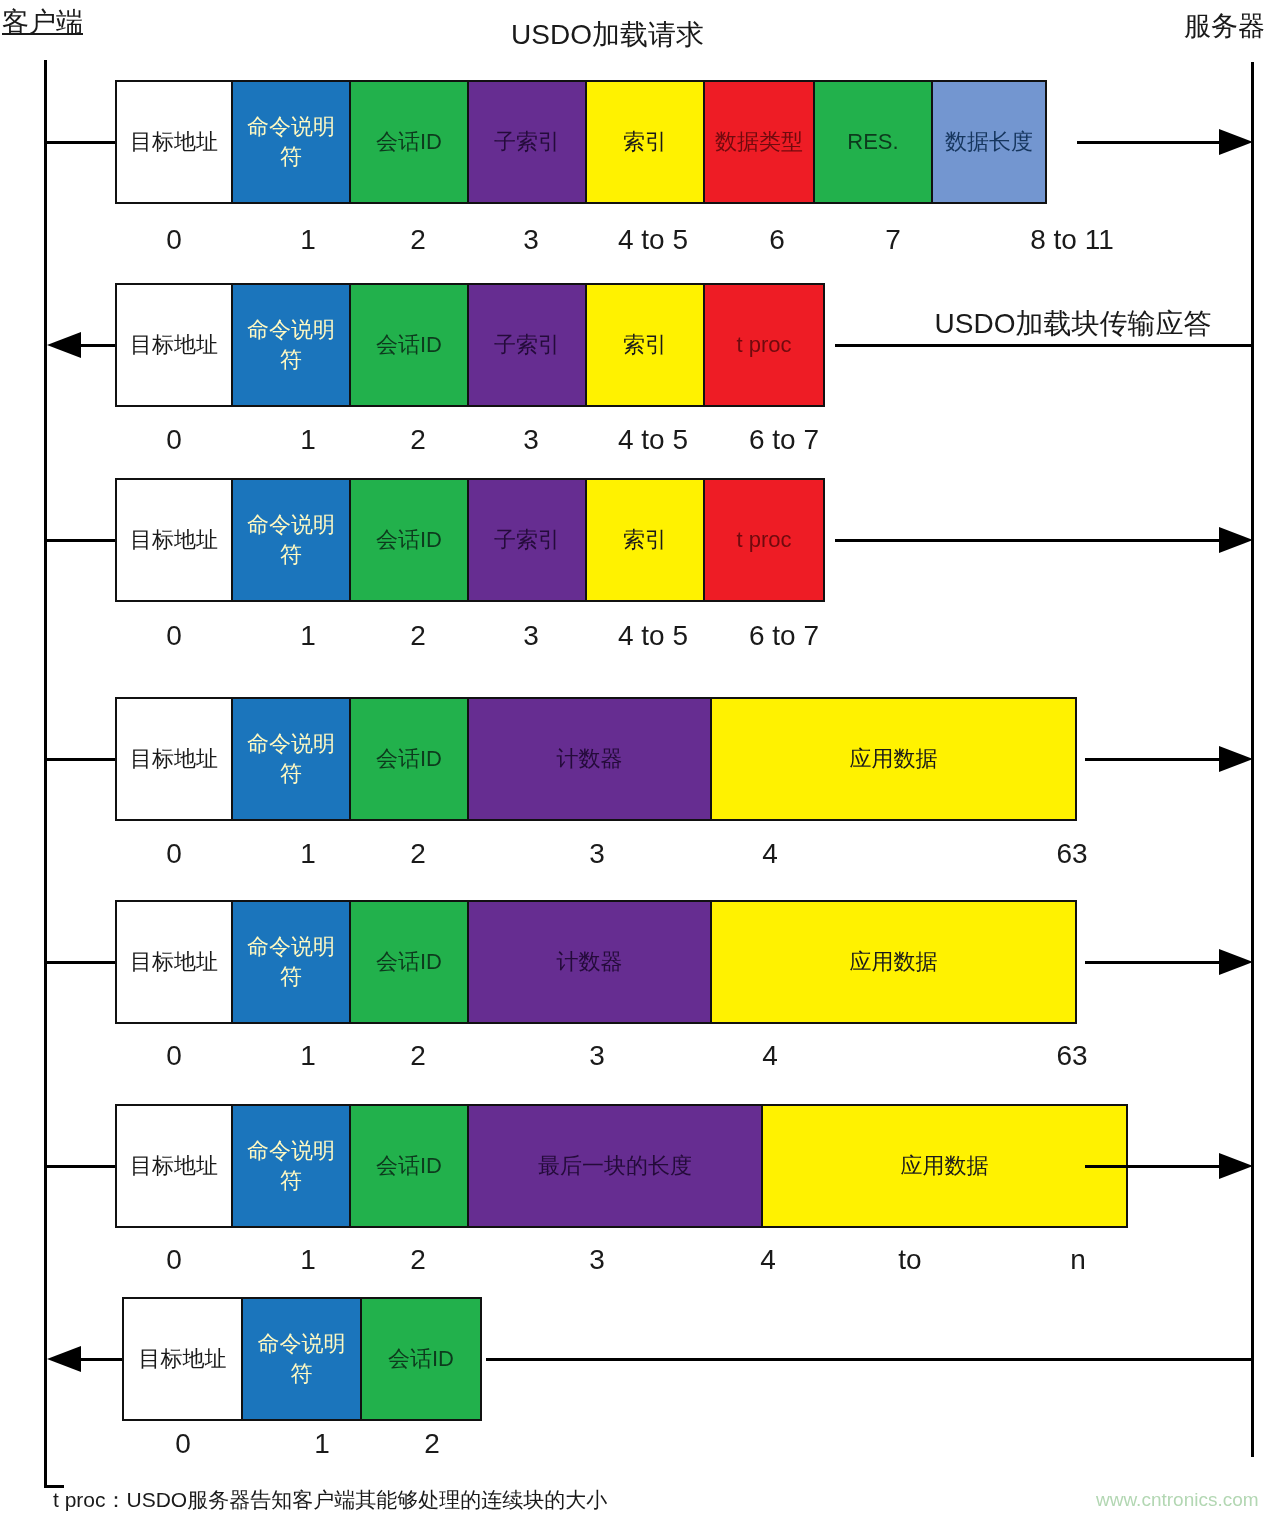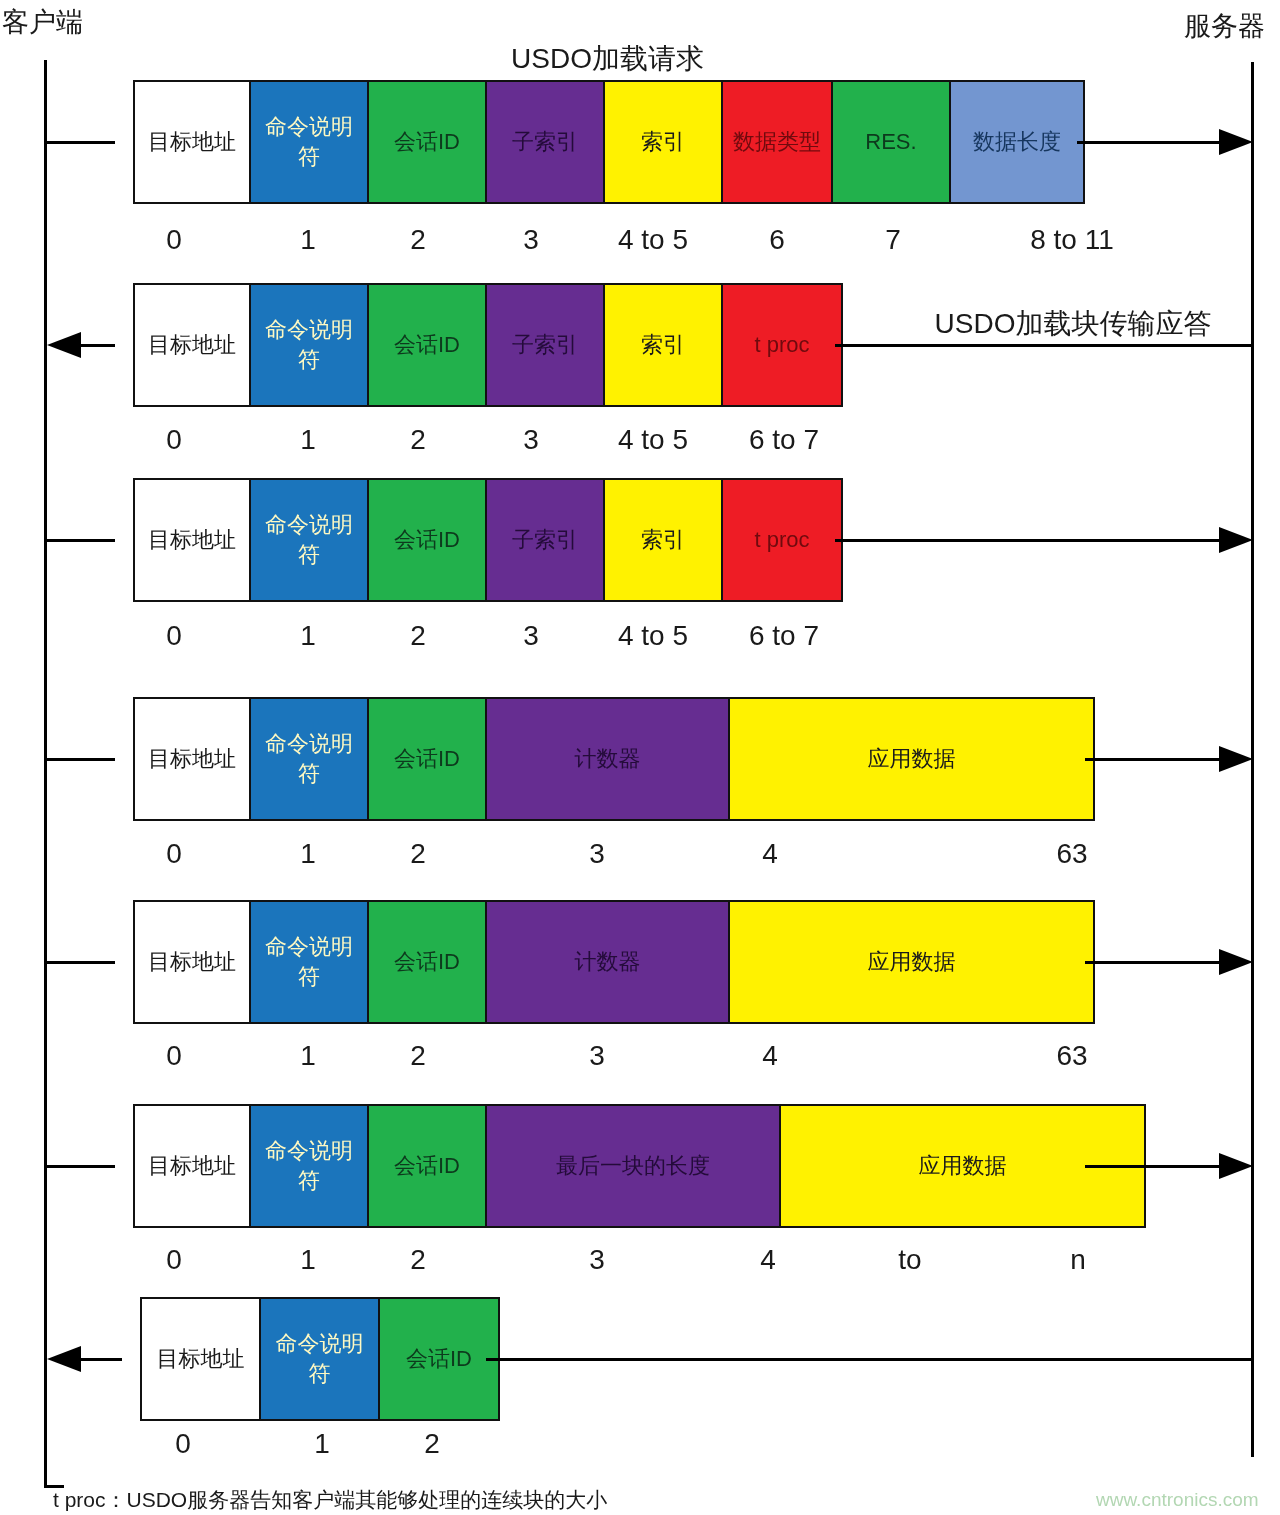--- a/index.html
+++ b/index.html
@@ -6,21 +6,21 @@
   .canvas{
     position:relative;width:1280px;height:1515px;background:#ffffff;
     font-family:"Liberation Sans","DejaVu Sans",sans-serif;color:#1a1a1a;overflow:hidden;
   }
   .endpoint{position:absolute;font-size:27px;font-weight:400;}
   .title{position:absolute;font-size:28px;text-align:center;}
   .vline{position:absolute;width:3px;background:#000;}
   .hline{position:absolute;height:3px;background:#000;}
   .arrow-r{position:absolute;width:0;height:0;border-top:13px solid transparent;border-bottom:13px solid transparent;border-left:34px solid #000;}
   .arrow-l{position:absolute;width:0;height:0;border-top:13px solid transparent;border-bottom:13px solid transparent;border-right:34px solid #000;}
-  .frame{position:absolute;display:flex;margin-left:18px;}
+  .frame{position:absolute;display:flex;}
   .cell{
     box-sizing:border-box;height:124px;border:2px solid #111;margin-left:-2px;
     display:flex;align-items:center;justify-content:center;text-align:center;
     font-size:22px;line-height:1.35;padding:0 8px;
   }
   .cell:first-child{margin-left:0;}
   .c-white{background:#ffffff;color:#1a1a1a;}
   .c-blue{background:#1b75bc;color:#fef9c3;}
   .c-green{background:#22b14c;color:#0d3a1d;}
   .c-purple{background:#662d91;color:#240b3a;}
@@ -30,38 +30,38 @@
   .idx{position:absolute;font-size:28px;white-space:nowrap;transform:translateX(-50%);}
   .msg-label{position:absolute;font-size:28px;text-align:center;white-space:nowrap;}
   .footnote{position:absolute;font-size:21px;white-space:nowrap;}
   .watermark{position:absolute;font-size:19px;color:#b3d7b3;white-space:nowrap;}
 </style>
 </head>
 <body>
 
 <div class="canvas">
 
-  <div class="endpoint" style="left:2px;top:4px;">客户端</div>
+  <div class="endpoint" style="left:2px;top:4px;text-decoration:underline;">客户端</div>
   <div class="endpoint" style="left:1184px;top:8px;">服务器</div>
-  <div class="title" style="left:495px;top:40px;width:225px;">USDO加载请求</div>
+  <div class="title" style="left:495px;top:16px;width:225px;">USDO加载请求</div>
 
   <div class="vline" style="left:44px;top:60px;height:1427px;"></div>
   <div class="hline" style="left:44px;top:1485px;width:20px;"></div>
   <div class="vline" style="left:1251px;top:62px;height:1395px;"></div>
 
   <div class="hline" style="left:46px;top:141px;width:69px;"></div>
   <div class="frame" style="left:115px;top:80px;">
     <div class="cell c-white" style="width:118px">目标地址</div>
     <div class="cell c-blue" style="width:120px">命令说明符</div>
     <div class="cell c-green" style="width:120px">会话ID</div>
     <div class="cell c-purple" style="width:120px">子索引</div>
     <div class="cell c-yellow" style="width:120px">索引</div>
     <div class="cell c-red" style="width:112px">数据类型</div>
     <div class="cell c-green" style="width:120px">RES.</div>
-    <div class="cell c-ltblue" style="width:136px">数据长度</div>
+    <div class="cell c-ltblue" style="width:116px">数据长度</div>
   </div>
   <div class="hline" style="left:1077px;top:141px;width:145px;"></div>
   <div class="arrow-r" style="left:1219px;top:129px;"></div>
   <div class="idx" style="left:174px;top:224px;">0</div>
   <div class="idx" style="left:308px;top:224px;">1</div>
   <div class="idx" style="left:418px;top:224px;">2</div>
   <div class="idx" style="left:531px;top:224px;">3</div>
   <div class="idx" style="left:653px;top:224px;">4 to 5</div>
   <div class="idx" style="left:777px;top:224px;">6</div>
   <div class="idx" style="left:893px;top:224px;">7</div>

